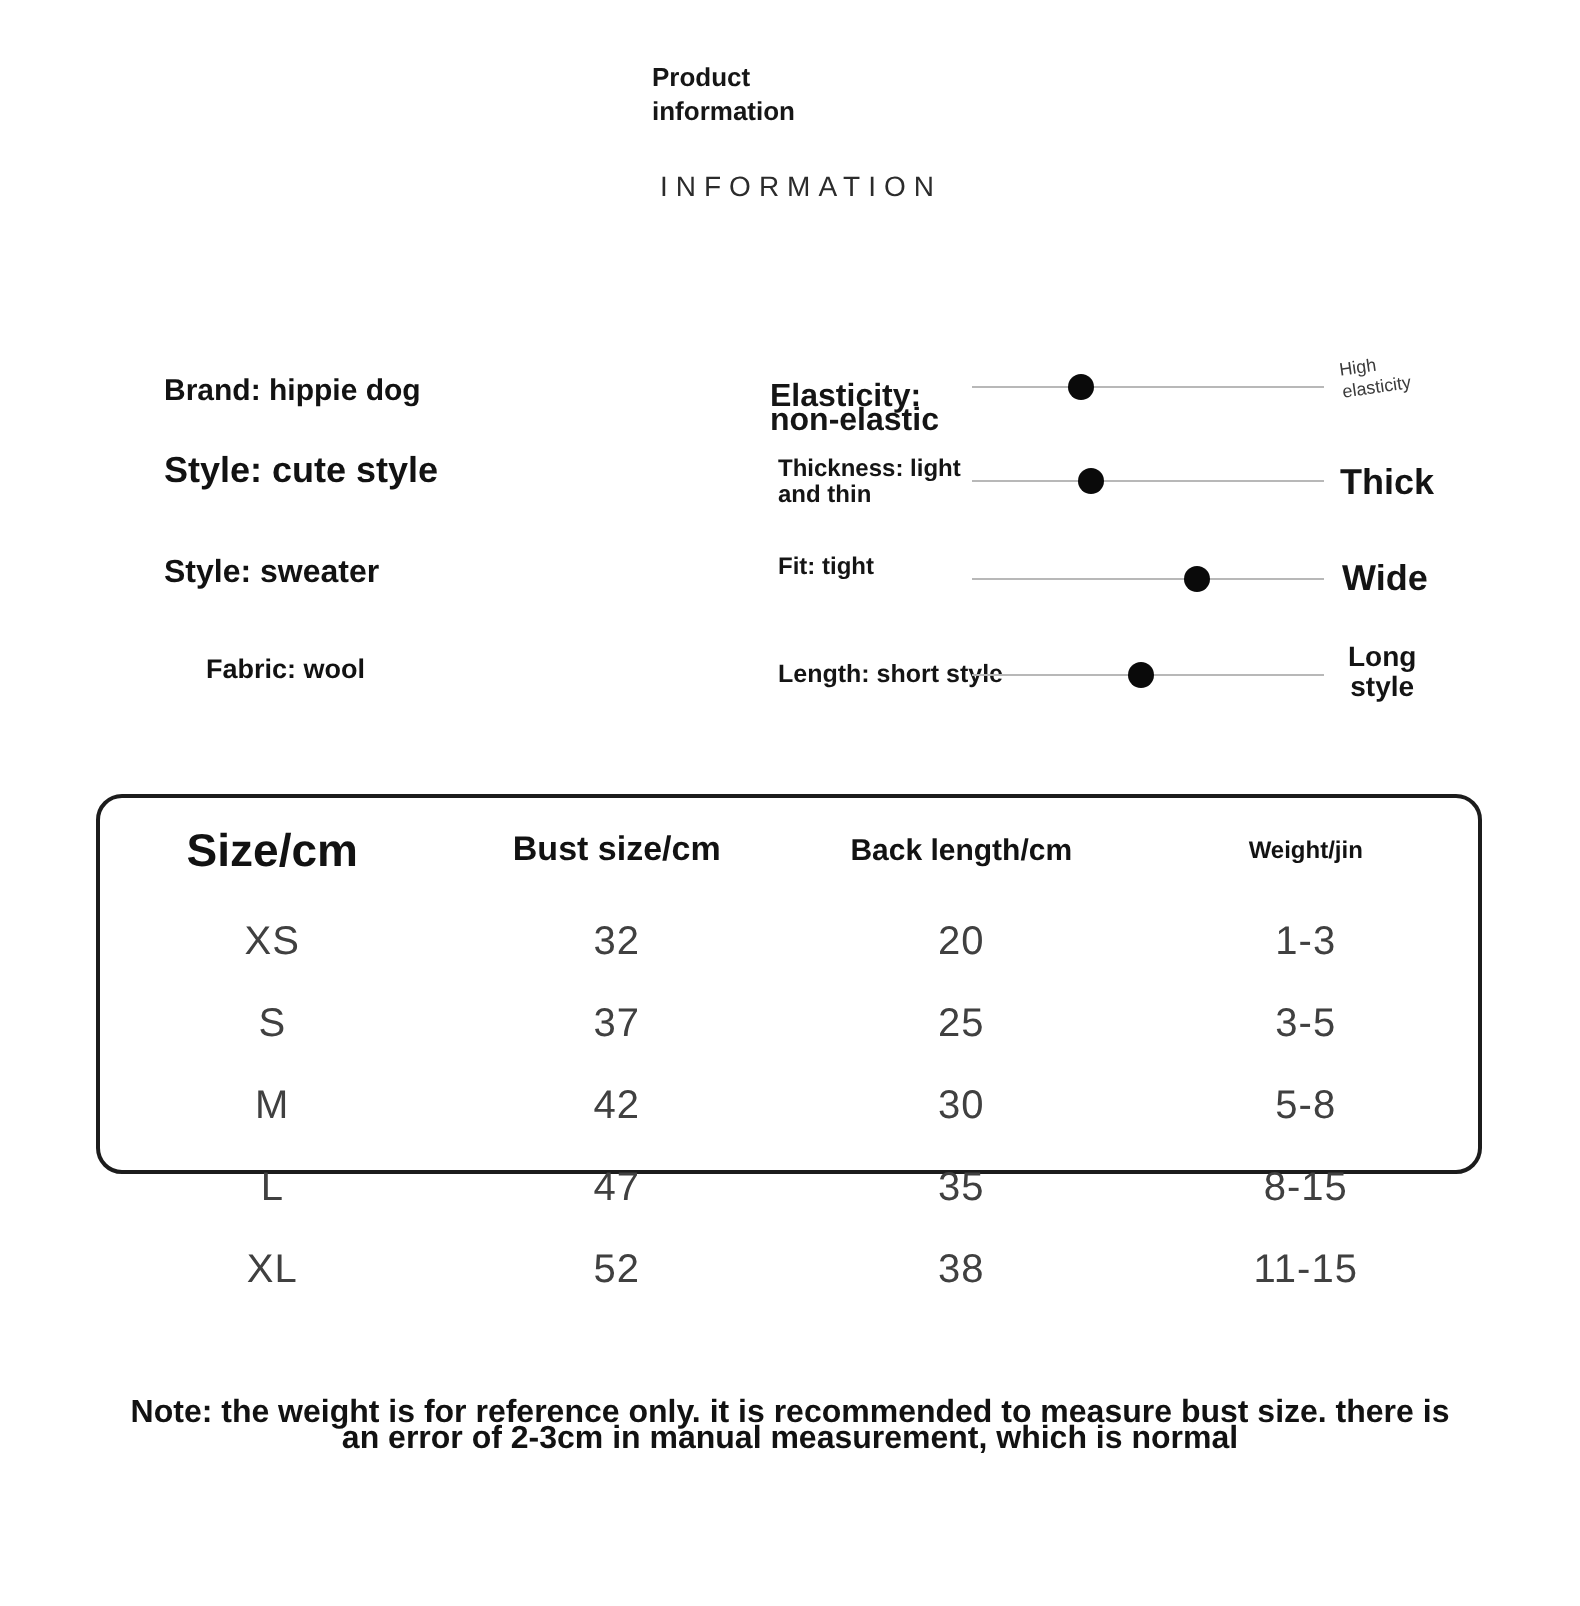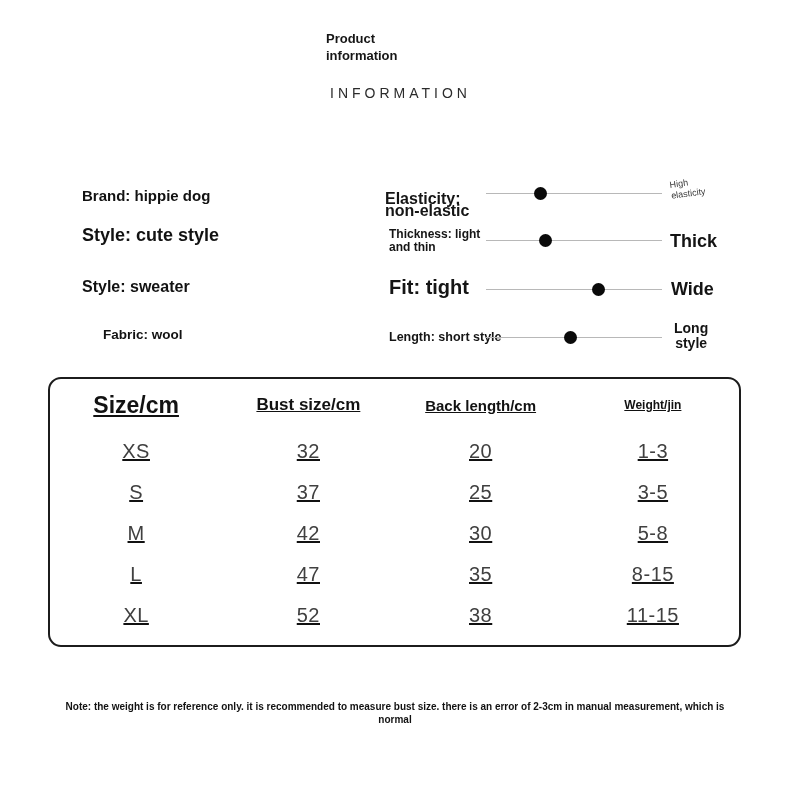--- a/index.html
+++ b/index.html
@@ -14,51 +14,51 @@
   .attr{position:absolute;font-weight:700;color:#121212;white-space:nowrap;}
   .attr-brand{left:82px;top:187px;font-size:15px;}
   .attr-style1{left:82px;top:225px;font-size:18px;}
   .attr-style2{left:82px;top:278px;font-size:16px;}
   .attr-fabric{left:103px;top:327px;font-size:13.5px;}
   
   .s-label{position:absolute;font-weight:700;color:#151515;white-space:nowrap;}
   .s-label span{display:block;}
   .lab-elastic{left:385px;top:193px;width:74px;text-align:center;font-size:16px;line-height:11.5px;}
   .lab-thick{left:389px;top:228px;font-size:12px;line-height:12.5px;}
-  .lab-fit{left:389px;top:276px;font-size:20px;}
+  .lab-fit{left:389px;top:276px;font-size:12px;}
   .lab-length{left:389px;top:330px;font-size:12.5px;}
   .track{position:absolute;width:176px;height:13px;}
   .track .line{position:absolute;left:0;right:0;top:6px;height:1px;background:#b8b8b8;}
   .track .dot{position:absolute;top:0;width:13px;height:13px;border-radius:50%;background:#0a0a0a;}
   .tr-elastic{left:486px;top:187px;}
   .tr-thick{left:486px;top:234px;}
   .tr-fit{left:486px;top:283px;}
   .tr-length{left:486px;top:331px;}
   .s-right{position:absolute;font-weight:700;color:#141414;white-space:nowrap;}
   .s-right span{display:block;}
   .r-elastic{left:669px;top:180px;font-size:9px;line-height:10.5px;font-weight:400;color:#3a3a3a;transform:rotate(-8deg);transform-origin:left top;}
   .r-thick{left:670px;top:231px;font-size:18px;}
   .r-fit{left:671px;top:279px;font-size:18px;}
   .r-length{left:674px;top:321px;font-size:14px;line-height:15px;text-align:center;}
   
   .size-table{
-    position:absolute;left:48px;top:377px;width:693px;height:270px;box-sizing:border-box;
+    position:absolute;left:48px;top:397px;width:693px;height:190px;box-sizing:border-box;
     border:2px solid #1c1c1c;border-radius:13px;
-    display:grid;grid-template-rows:52px repeat(5,41px);text-decoration:underline;
+    display:grid;grid-template-rows:52px repeat(5,41px);
   }
   .t-row{display:grid;grid-template-columns:repeat(4,1fr);align-items:center;}
   .t-cell{text-align:center;font-size:20px;font-weight:400;color:#404040;letter-spacing:0.5px;}
   .t-header .t-cell{font-weight:700;letter-spacing:0;color:#121212;}
   .t-header .h0{font-size:23px;}
   .t-header .h1{font-size:17px;}
   .t-header .h2{font-size:15px;}
   .t-header .h3{font-size:12px;}
   
   .note{position:absolute;left:0;top:700px;width:790px;text-align:center;}
-  .note-inner{margin:0 auto;max-width:660px;font-size:10px;font-weight:700;line-height:13px;color:#121212;}
+  .note-inner{margin:0 auto;max-width:660px;font-size:16px;font-weight:700;line-height:13px;color:#121212;}
 </style>
 </head>
 <body>
 
 <div class="page">
 
   <div class="title">
     <span style="display:block">Product</span>
     <span style="display:block">information</span>
   </div>

